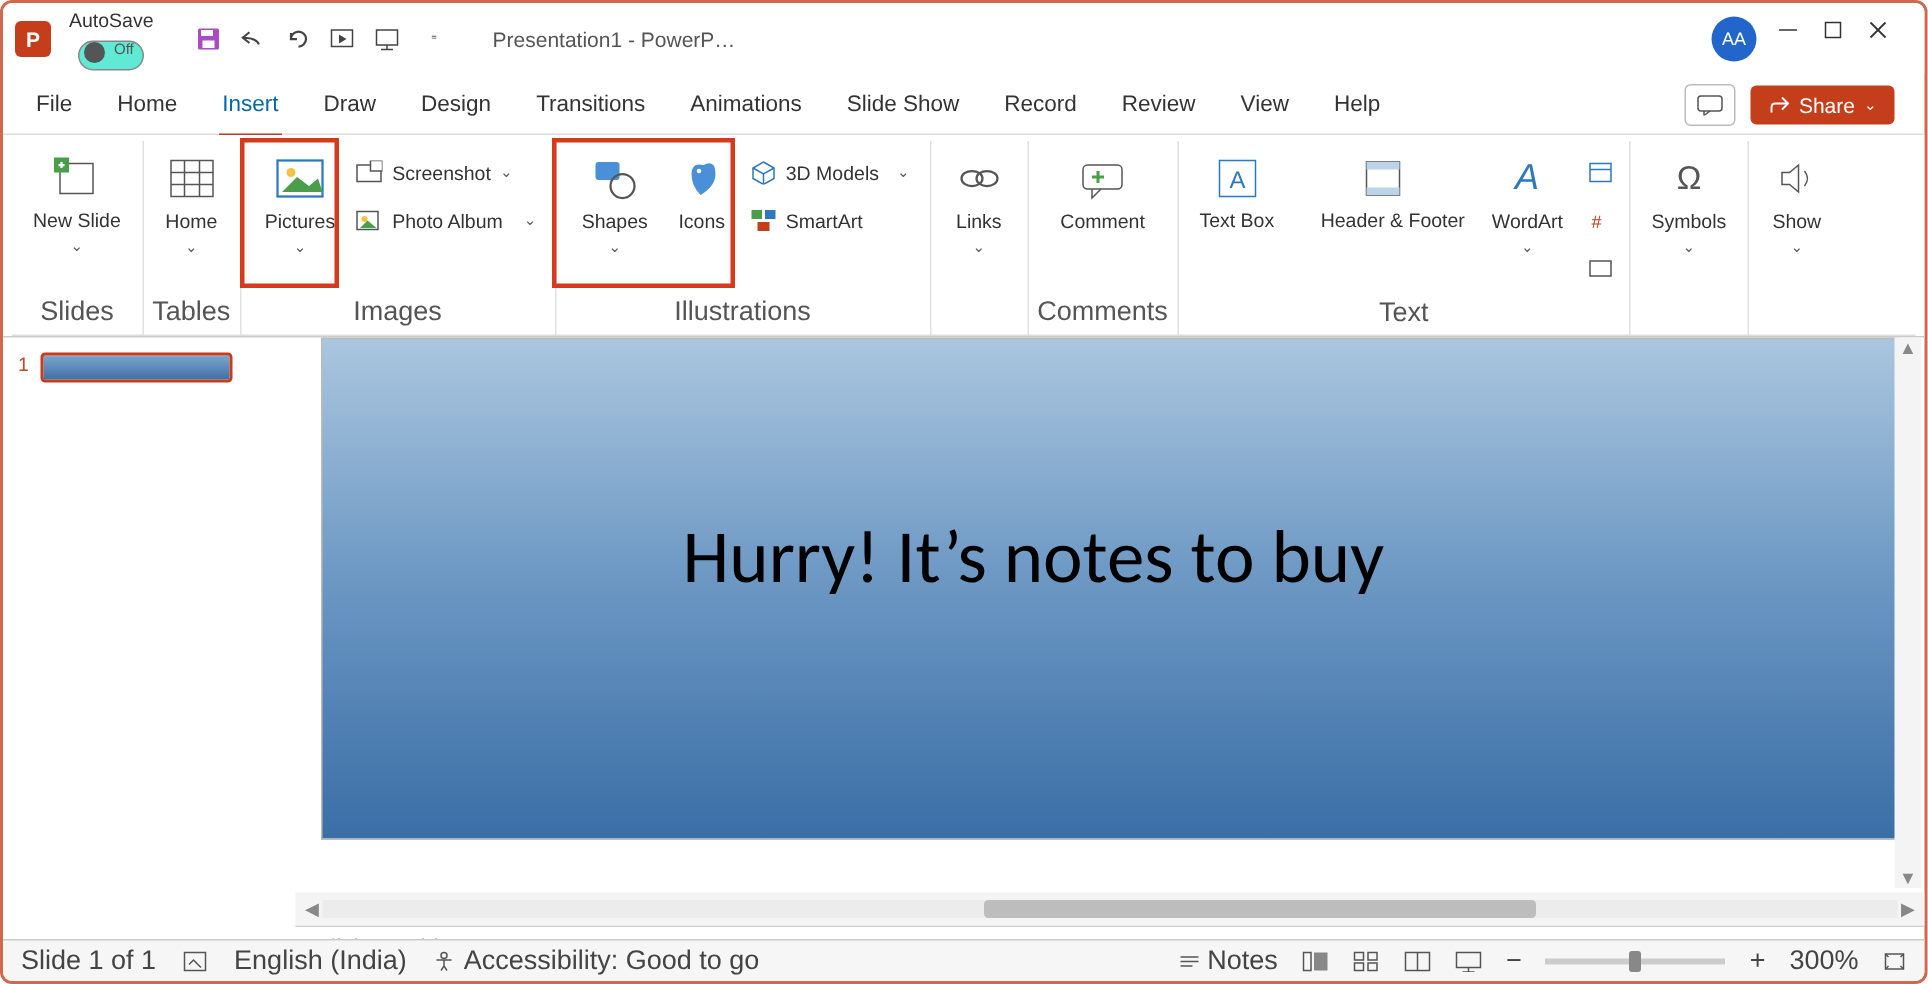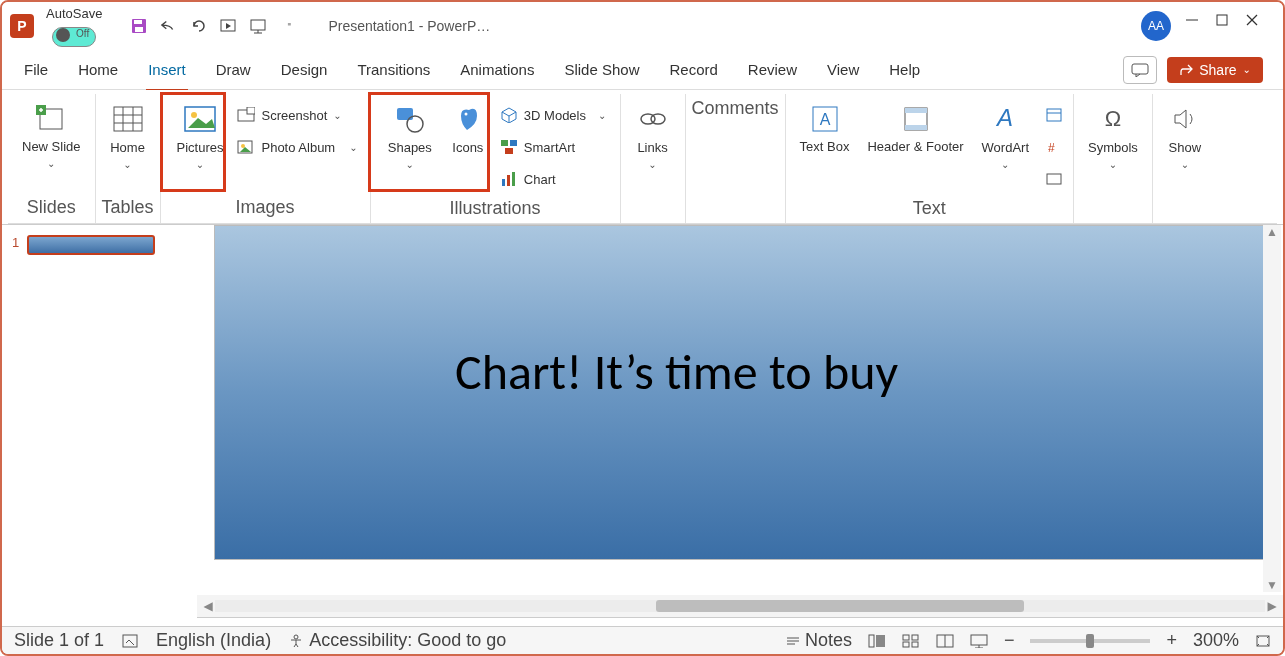--- a/index.html
+++ b/index.html
@@ -274,30 +274,20 @@
         <div class="small-row">
           <span class="sicon">
               <svg width="18" height="16">
                 <rect x="1" y="1" width="7" height="6" fill="#4a9e4a"></rect>
                 <rect x="10" y="1" width="7" height="6" fill="#2e78c0"></rect>
                 <rect x="5" y="9" width="8" height="6" fill="#c43e1c"></rect>
               </svg>
             </span>
           <span>SmartArt</span>
         </div>
-        <div class="small-row">
-          <span class="sicon">
-              <svg width="18" height="16">
-                <rect x="2" y="8" width="3" height="7" fill="#2e78c0"></rect>
-                <rect x="7" y="4" width="3" height="11" fill="#c43e1c"></rect>
-                <rect x="12" y="1" width="3" height="14" fill="#4a9e4a"></rect>
-              </svg>
-            </span>
-          <span>Chart</span>
-        </div>
       </div>
     </div>
     <div class="group-label">Illustrations</div>
     <div class="red-hl" style="left:-3px; top:-2px; width:122px; height:100px;"></div>
   </div>
 
   <div class="group" style="border-right:1px solid #e0e0e0;">
     <div class="group-body">
       <div class="big-btn">
         <div class="icon">
@@ -307,20 +297,33 @@
             </svg>
           </div>
         <span>Links</span>
         <span class="caret">⌄</span>
       </div>
     </div>
     <div class="group-label">&nbsp;</div>
   </div>
 
   <div class="group">
+    <div class="group-body">
+      <div class="big-btn">
+        <div class="icon">
+            <svg width="34" height="30" viewBox="0 0 34 30">
+              <rect x="4" y="6" width="26" height="16" rx="3" fill="none" stroke="#555"></rect>
+              <path d="M10 22 L10 28 L16 22" fill="none" stroke="#555"></path>
+              <line x1="14" y1="10" x2="14" y2="18" stroke="#4a9e4a" stroke-width="2"></line>
+              <line x1="10" y1="14" x2="18" y2="14" stroke="#4a9e4a" stroke-width="2"></line>
+            </svg>
+          </div>
+        <span>Comment</span>
+      </div>
+    </div>
     <div class="group-label">Comments</div>
   </div>
 
   <div class="group" style="min-width:210px;">
     <div class="group-body">
       <div class="big-btn" style="min-width:44px;">
         <div class="icon">
             <svg width="30" height="30" viewBox="0 0 30 30">
               <rect x="3" y="3" width="24" height="24" fill="none" stroke="#2e78c0"></rect>
               <text x="15" y="21" font-size="16" fill="#2e78c0" text-anchor="middle" font-family="serif">A</text>
@@ -329,21 +332,21 @@
         <span style="line-height:1.1;">Text Box</span>
       </div>
       <div class="big-btn" style="min-width:56px;">
         <div class="icon">
             <svg width="30" height="30" viewBox="0 0 30 30">
               <rect x="4" y="4" width="22" height="22" fill="none" stroke="#555"></rect>
               <rect x="4" y="4" width="22" height="5" fill="#bcd4ea"></rect>
               <rect x="4" y="21" width="22" height="5" fill="#bcd4ea"></rect>
             </svg>
           </div>
-        <span style="line-height:1.1;">Header &amp; Footer</span>
+        <span style="line-height:1.1;margin-left:13px;">Header &amp; Footer</span>
       </div>
       <div class="big-btn" style="min-width:50px;">
         <div class="icon">
             <svg width="30" height="30" viewBox="0 0 30 30">
               <text x="15" y="22" font-size="24" fill="#2e78c0" text-anchor="middle" font-style="italic" font-family="serif">A</text>
             </svg>
           </div>
         <span>WordArt</span>
         <span class="caret">⌄</span>
       </div>
@@ -409,21 +412,21 @@
 
 <div class="workarea">
   <div class="thumb-panel">
     <div class="thumb-row">
       <span class="thumb-num">1</span>
       <div class="thumb"></div>
     </div>
   </div>
   <div class="slide-area">
     <div class="slide">
-      <div class="slide-text">Chart! It’s time to buy</div>
+      <div class="slide-text">Hurry! It’s notes to buy</div>
     </div>
   </div>
 </div>
 
 <div class="hscroll">
   <span class="scroll-arrow">◀</span>
   <div class="hscroll-track">
       <div class="hscroll-thumb"></div>
     </div>
   <span class="scroll-arrow">▶</span>

